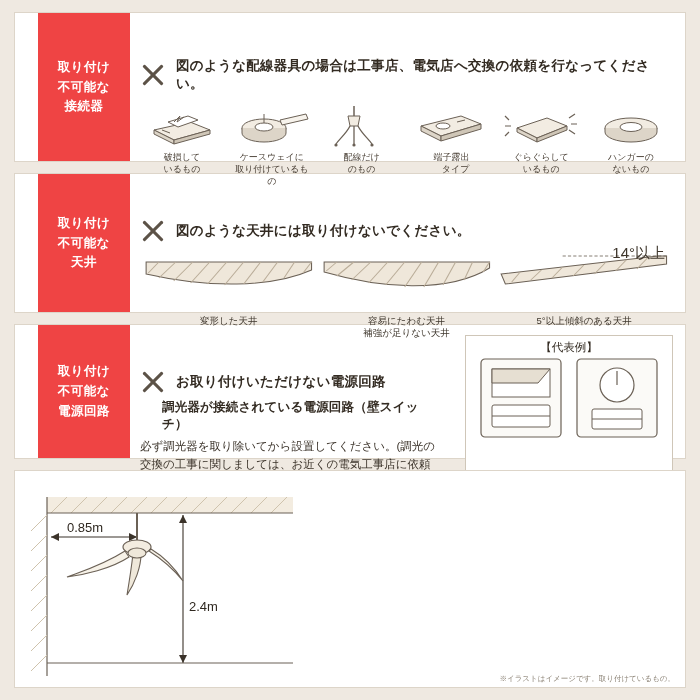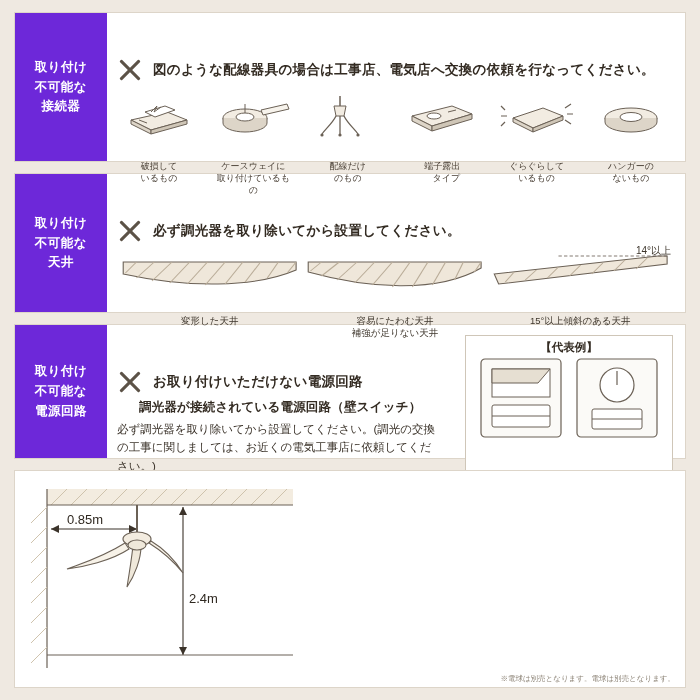--- a/index.html
+++ b/index.html
@@ -21,31 +21,32 @@
 
   
   .section{
     background:#ffffff;
     border:1px solid #ddd5c9;
     display:flex;
     box-sizing:border-box;
     box-shadow:0 0 0 1px rgba(255,255,255,.4) inset;
   }
   .sec-label{
-    background:#6d28d9;
+    background:#ef4444;
     color:#ffffff;
     width:92px;
     min-width:92px;
     display:flex;flex-direction:column;
     align-items:center;justify-content:center;
     gap:3px;
     font-size:12.5px;
     font-weight:bold;
     letter-spacing:.5px;
     line-height:1.35;
+    margin-left:23px;
   }
   .sec-body{
     flex:1;
     padding:10px 12px 8px 10px;
     box-sizing:border-box;
     position:relative;
   }
   .head-row{
     display:flex;align-items:center;gap:10px;
     margin-bottom:6px;
@@ -64,21 +65,21 @@
   .head-text{
     font-size:13.5px;font-weight:bold;letter-spacing:.3px;
   }
 
   
   .conn-row{
     display:flex;align-items:flex-start;justify-content:space-between;
     padding:0 2px;
   }
   .conn-item{
-    width:80px;display:flex;flex-direction:column;align-items:center;gap:19px;
+    width:80px;display:flex;flex-direction:column;align-items:center;gap:0;
   }
   .conn-fig{
     height:52px;width:76px;display:flex;align-items:center;justify-content:center;
   }
   .conn-cap{
     font-size:9px;line-height:1.35;text-align:center;color:#4a4036;
   }
 
   
   .ceil-row{
@@ -93,28 +94,28 @@
   .circ-left{flex:1;}
   .circ-sub{
     font-size:12.5px;font-weight:bold;margin:4px 0 4px 0;letter-spacing:.2px;padding-left:22px;
   }
   .circ-text{font-size:11.5px;line-height:1.6;color:#3b332a;}
   .circ-right{
     width:208px;min-width:208px;border:1px solid #cfc6b8;background:#fff;
     padding:4px 6px 6px;box-sizing:border-box;
   }
   .circ-right-title{
-    text-align:center;font-size:11.5px;font-weight:bold;margin-bottom:2px;
+    text-align:center;font-size:11.5px;font-weight:normal;margin-bottom:2px;
   }
   .sw-row{display:flex;gap:10px;justify-content:center;align-items:center;}
 
   
   .bottom{
     background:#ffffff;border:1px solid #ddd5c9;
-    flex:1;display:flex;padding:12px 10px 6px;box-sizing:border-box;gap:14px;
+    flex:1;display:flex;padding:20px 10px 6px;box-sizing:border-box;gap:14px;
     position:relative;min-height:0;
   }
   .bottom-fig{width:270px;min-width:270px;position:relative;}
   .bottom-txt{
     flex:1;font-size:13px;line-height:1.85;padding:14px 4px 0 6px;
     letter-spacing:.2px;color:#2f2820;
   }
   .bottom-txt p{margin:0 0 14px 0;}
   .foot-note{
     position:absolute;right:10px;bottom:3px;font-size:7.5px;color:#8b8275;
@@ -231,24 +232,24 @@
 
   <div class="section" style="height:140px;">
     <div class="sec-label">
       <span>取り付け</span>
       <span>不可能な</span>
       <span>天井</span>
     </div>
     <div class="sec-body">
       <div class="head-row">
         <div class="xmark"></div>
-        <div class="head-text">必ず調光器を取り除いてから設置してください。</div>
+        <div class="head-text">図のような天井には取り付けないでください。</div>
       </div>
       <div style="position:relative;">
-        <div style="position:absolute;right:2px;top:-6px;font-size:10px;color:#3e362c;">14°以上</div>
+        <div style="position:absolute;right:8px;top:-6px;font-size:15px;color:#3e362c;">14°以上</div>
       </div>
       <div class="ceil-row" style="margin-top:10px;">
 
         <div class="ceil-item">
           <div class="ceil-fig">
             <svg viewBox="0 0 160 58" width="100%" height="58" preserveAspectRatio="none">
               <path d="M2,8 L158,8 L158,16 C120,34 60,34 2,20 Z" fill="#efe7da" stroke="#6b6156" stroke-width="1"></path>
               <g stroke="#b9ac98" stroke-width="1">
                 <line x1="14" y1="8" x2="4" y2="19"></line>
                   <line x1="30" y1="8" x2="14" y2="24"></line>
@@ -297,21 +298,21 @@
                 <line x1="20" y1="18" x2="12" y2="28"></line>
                   <line x1="40" y1="16" x2="30" y2="26"></line>
                 <line x1="60" y1="13" x2="50" y2="24"></line>
                   <line x1="80" y1="11" x2="70" y2="22"></line>
                 <line x1="100" y1="9" x2="90" y2="20"></line>
                   <line x1="120" y1="6" x2="110" y2="17"></line>
                 <line x1="140" y1="4" x2="130" y2="15"></line>
               </g>
             </svg>
           </div>
-          <div class="ceil-cap">15°以上傾斜のある天井</div>
+          <div class="ceil-cap">5°以上傾斜のある天井</div>
         </div>
 
       </div>
     </div>
   </div>
 
   <div class="section" style="height:135px;">
     <div class="sec-label">
       <span>取り付け</span>
       <span>不可能な</span>
@@ -400,16 +401,16 @@
         <line x1="22" y1="172" x2="268" y2="172" stroke="#6b6156" stroke-width="1.2"></line>
 
         <line x1="112" y1="22" x2="112" y2="52" stroke="#6b6156" stroke-width="2"></line>
         <ellipse cx="112" cy="56" rx="14" ry="7" fill="#f3ece0" stroke="#6b6156" stroke-width="1.2"></ellipse>
         <path d="M100,60 C78,74 58,80 42,86 C58,84 86,78 104,66 Z" fill="#f7f2e8" stroke="#6b6156" stroke-width="1.1"></path>
         <path d="M124,60 C140,70 150,80 158,90 C148,74 136,64 126,58 Z" fill="#f7f2e8" stroke="#6b6156" stroke-width="1.1"></path>
         <path d="M108,63 C106,80 104,92 102,104 C110,92 116,76 116,63 Z" fill="#efe8da" stroke="#6b6156" stroke-width="1.1"></path>
         <ellipse cx="112" cy="62" rx="9" ry="5" fill="#efe8da" stroke="#6b6156" stroke-width="1.1"></ellipse>
       </svg>
     </div>
-    <div class="foot-note">※電球は別売となります。電球は別売となります。</div>
+    <div class="foot-note">※イラストはイメージです。取り付けているもの。</div>
   </div>
 
 </div>
 
 </body></html>

